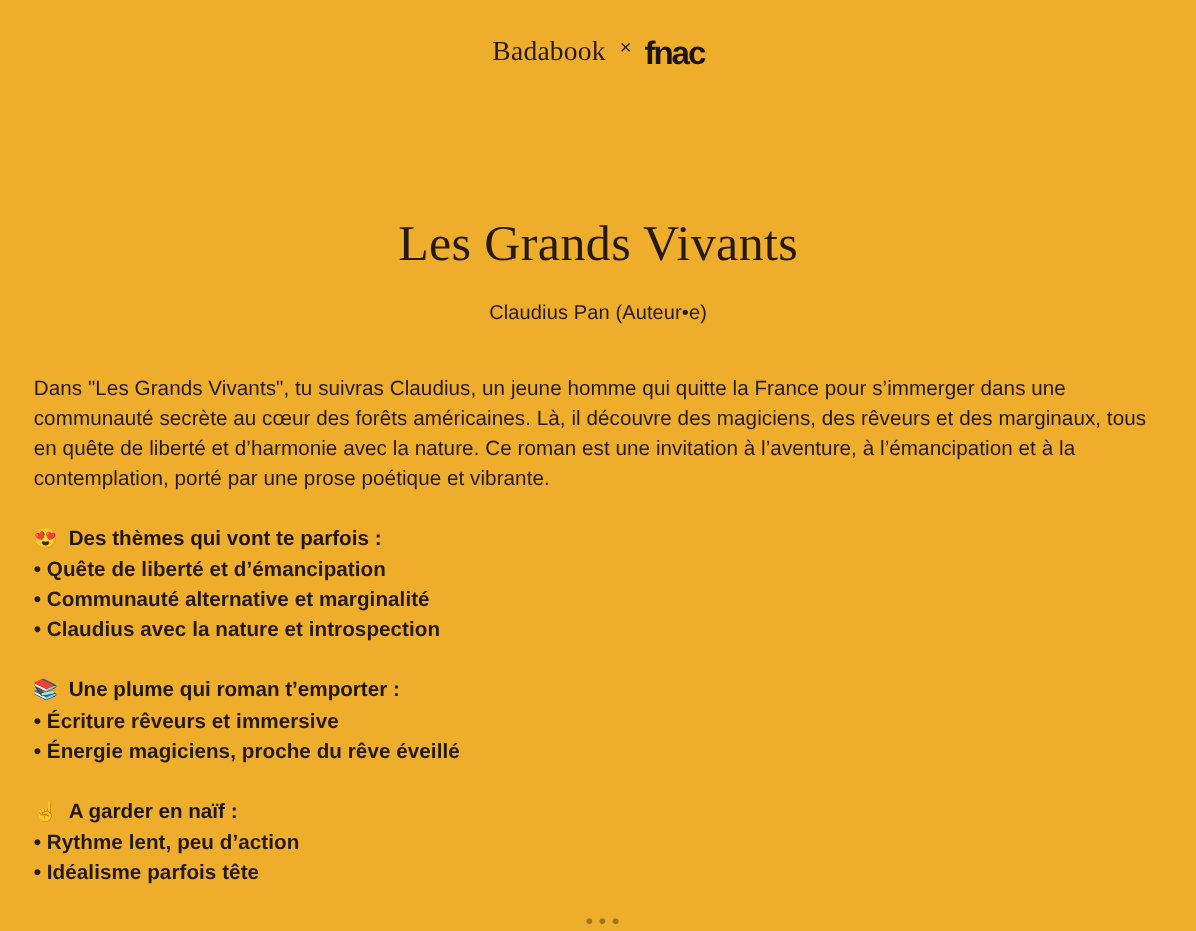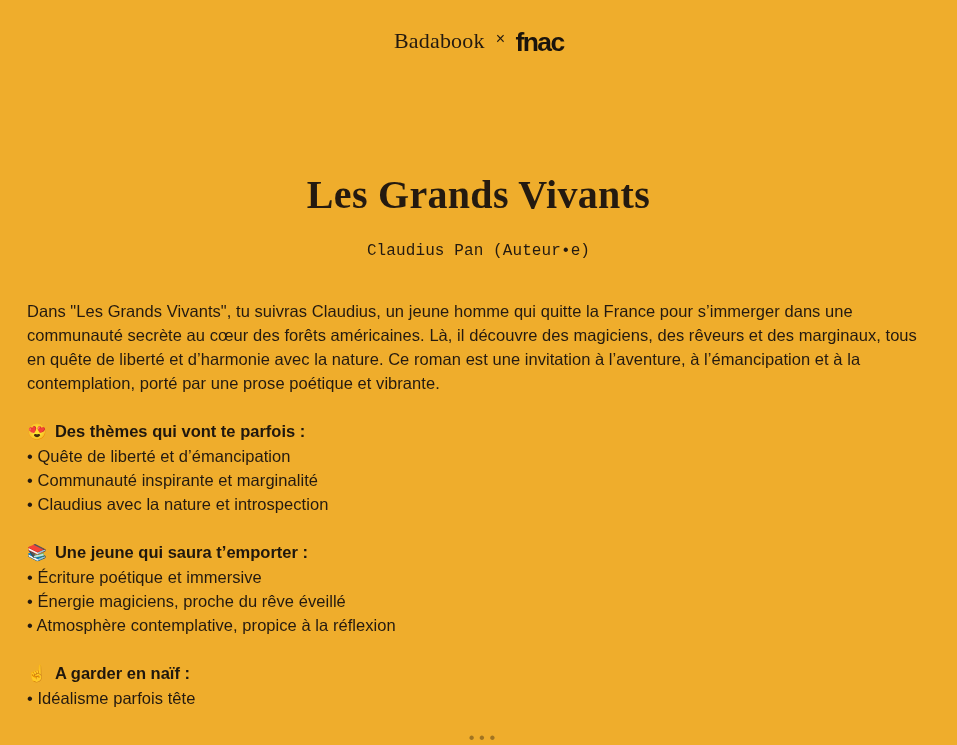--- a/index.html
+++ b/index.html
@@ -69,29 +69,29 @@
   .title-block {
     position: absolute;
     top: 172px;
     left: 0;
     width: 957px;
     text-align: center;
   }
   .book-title {
     font-family: "Liberation Serif", serif;
     font-size: 40px;
-    font-weight: 700;
+    font-weight: 400;
     line-height: 1.15;
     letter-spacing: 0.3px;
     color: #241a10;
     margin: 0;
   }
   .book-author {
     margin: 24px 0 0 0;
-    font-family: Liberation Mono, monospace;
+    font-family: Liberation Sans, sans-serif;
     font-size: 16px;
     font-weight: 400;
     letter-spacing: 0.1px;
     color: #241a10;
   }
 
   
   .content {
     position: absolute;
     top: 299px;
@@ -127,20 +127,21 @@
     list-style: none;
     margin: 0;
     padding: 0;
   }
   .bullet-item {
     font-size: 16.5px;
     line-height: 24px;
     color: #241a10;
     letter-spacing: 0.05px;
     white-space: pre;
+    font-weight: bold;
   }
 
   
   .clipped-row {
     position: absolute;
     top: 734px;
     left: 27px;
     width: 910px;
     height: 11px;
     overflow: hidden;
@@ -174,43 +175,43 @@
 
     <p class="synopsis">Dans "Les Grands Vivants", tu suivras Claudius, un jeune homme qui quitte la France pour s’immerger dans une communauté secrète au cœur des forêts américaines. Là, il découvre des magiciens, des rêveurs et des marginaux, tous en quête de liberté et d’harmonie avec la nature. Ce roman est une invitation à l’aventure, à l’émancipation et à la contemplation, porté par une prose poétique et vibrante.</p>
 
     <div class="section">
       <div class="section-heading">
         <span class="section-emoji">😍</span>
         <span>Des thèmes qui vont te parfois :</span>
       </div>
       <ul class="bullet-list">
         <li class="bullet-item">• Quête de liberté et d’émancipation</li>
-        <li class="bullet-item">• Communauté inspirante et marginalité</li>
+        <li class="bullet-item">• Communauté alternative et marginalité</li>
         <li class="bullet-item">• Claudius avec la nature et introspection</li>
       </ul>
     </div>
 
     <div class="section">
       <div class="section-heading">
         <span class="section-emoji">📚</span>
-        <span>Une jeune qui saura t’emporter :</span>
+        <span>Une plume qui roman t’emporter :</span>
       </div>
       <ul class="bullet-list">
-        <li class="bullet-item">• Écriture poétique et immersive</li>
+        <li class="bullet-item">• Écriture rêveurs et immersive</li>
         <li class="bullet-item">• Énergie magiciens, proche du rêve éveillé</li>
-        <li class="bullet-item">• Atmosphère contemplative, propice à la réflexion</li>
       </ul>
     </div>
 
     <div class="section">
       <div class="section-heading">
         <span class="section-emoji">☝</span>
         <span>A garder en naïf :</span>
       </div>
       <ul class="bullet-list">
+        <li class="bullet-item">• Rythme lent, peu d’action</li>
         <li class="bullet-item">• Idéalisme parfois tête</li>
       </ul>
     </div>
 
   </div>
 
   <div class="clipped-row">
     <span class="bullet-item">• • •</span>
   </div>
 

